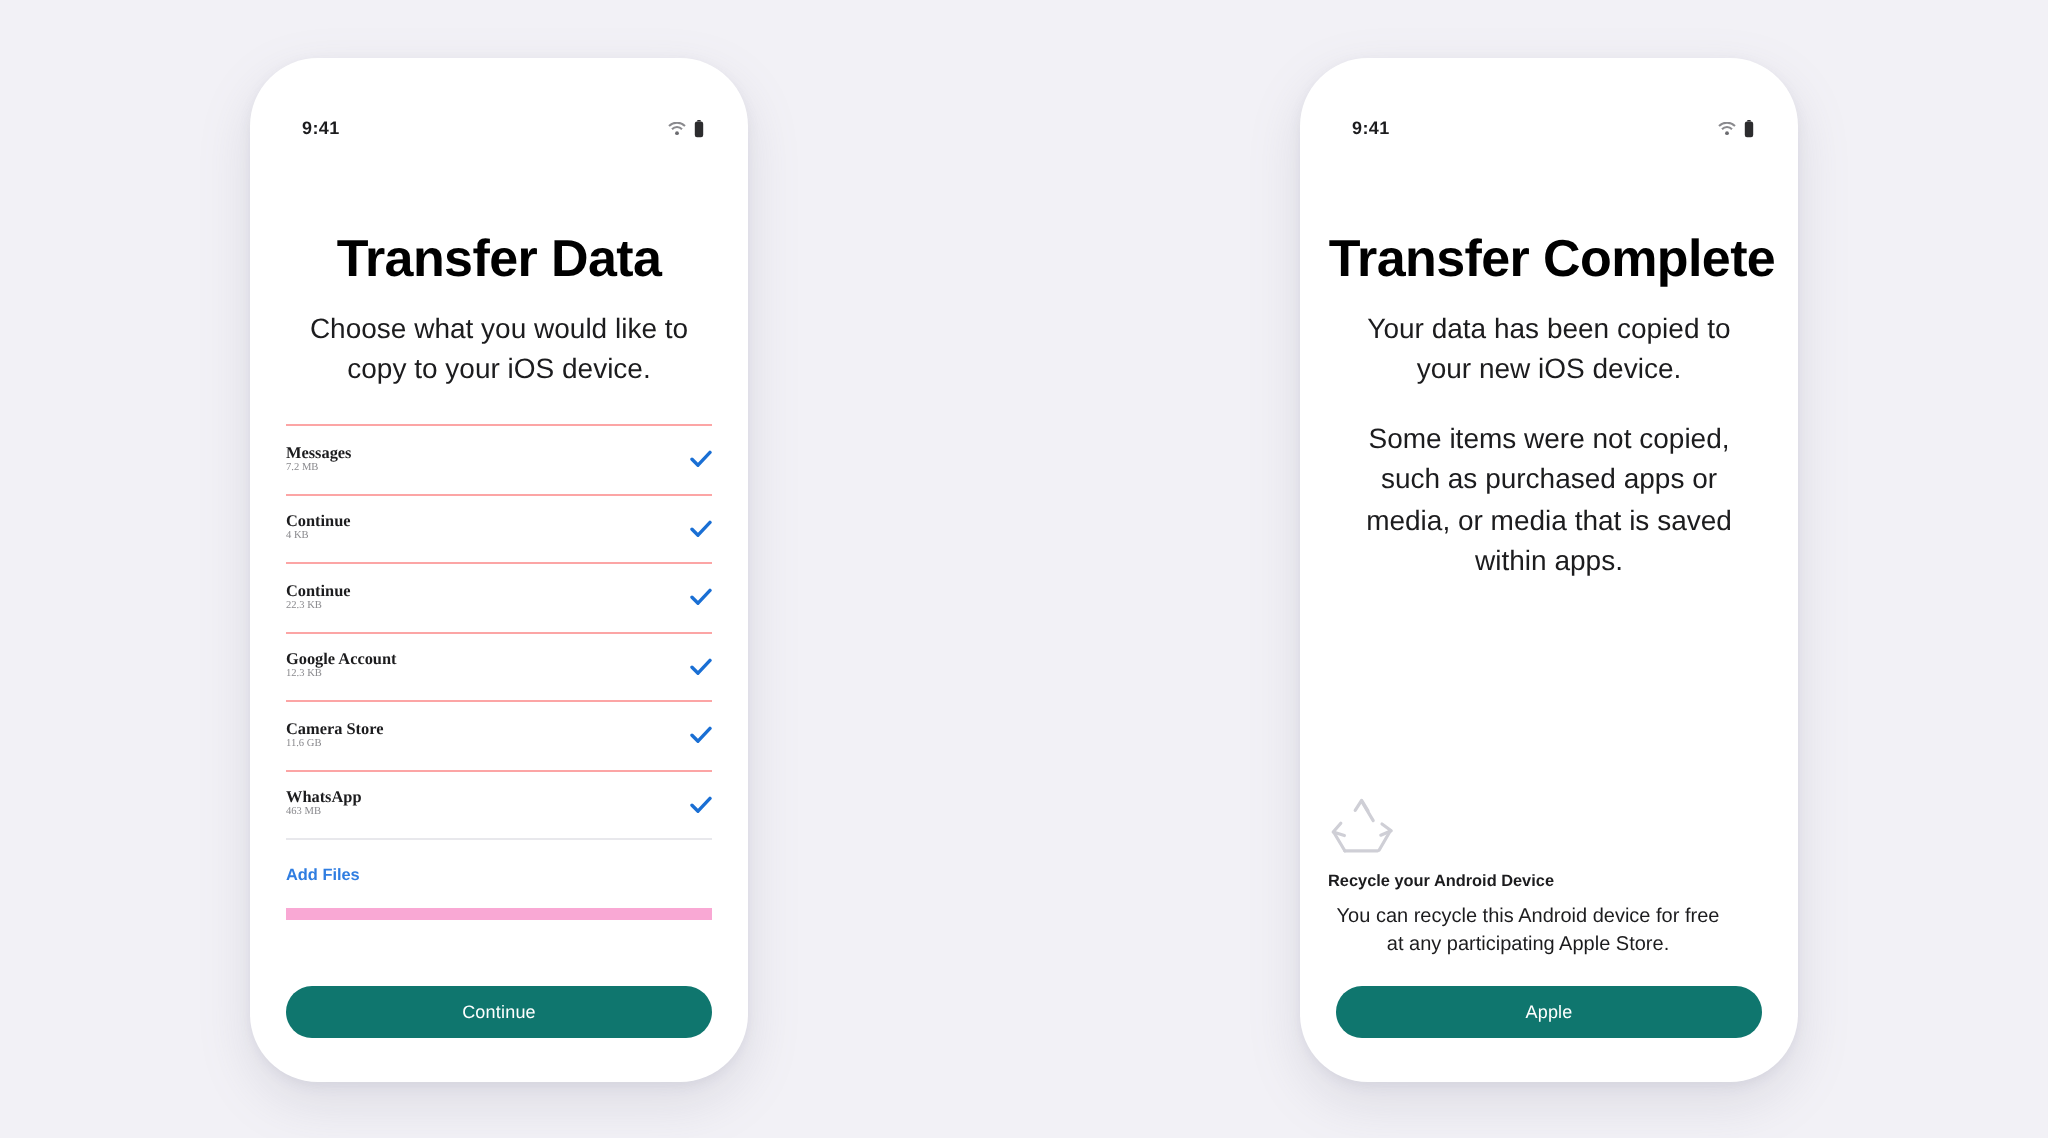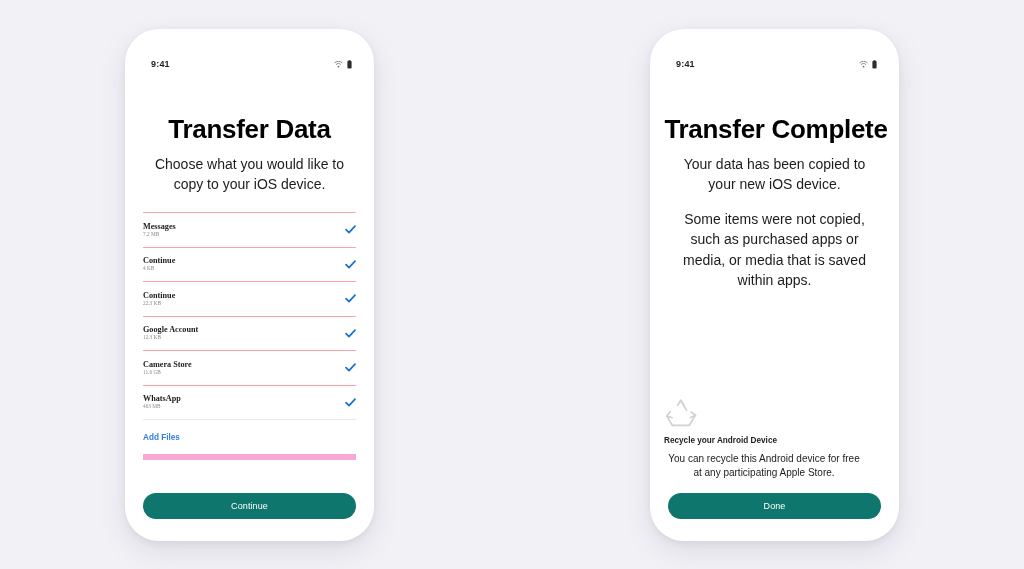--- a/index.html
+++ b/index.html
@@ -348,17 +348,17 @@
               <path d="M8.4 26.4 L24.8 26.4"></path>
             </g>
           </svg>
         </span>
         <div class="recycle-title">Recycle your Android Device</div>
         <div class="recycle-text">You can recycle this Android device for free at any participating Apple Store.</div>
       </div>
     </div>
 
     <div class="footer">
-      <button class="primary-button">Done</button>
+      <button class="primary-button">Apple</button>
     </div>
   </div>
 
 </div>
 
 </body></html>

